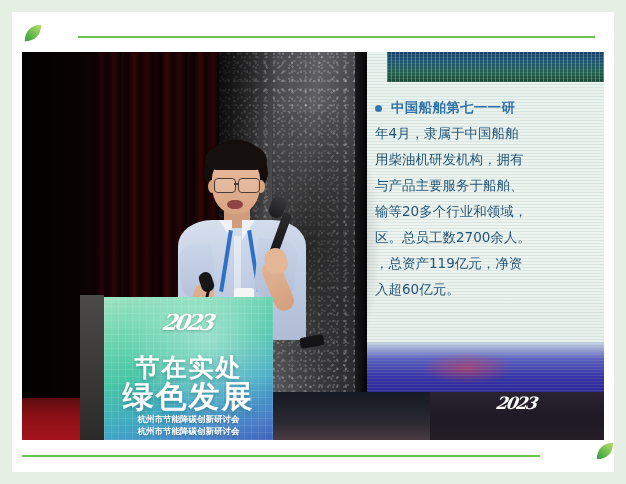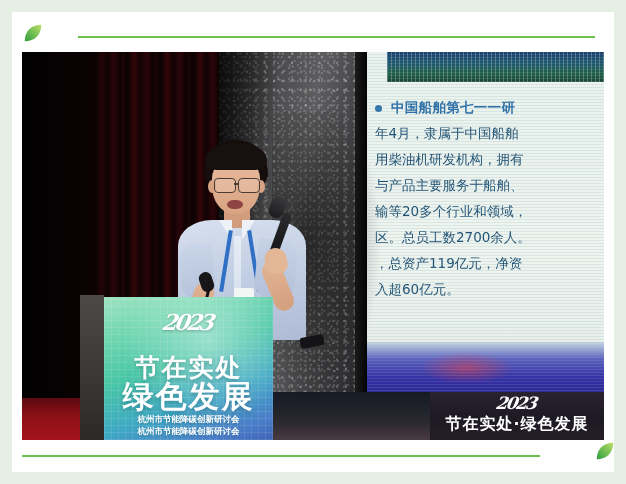--- a/index.html
+++ b/index.html
@@ -364,21 +364,20 @@
         <div class="slide-line">入超60亿元。</div>
       </div>
       <div class="screen-bottom"></div>
     </div>
 
     <div class="stage-floor"></div>
     <div class="stage-floor-2"></div>
 
     <div class="banner">
       <div class="banner-logo">2023</div>
-      <div class="banner-text">节在实处·绿色发展</div>
     </div>
 
     <div class="sp-shadow"></div>
 
     <div class="speaker">
       <div class="sp-shirt"></div>
       <div class="sp-arm-l"></div>
       <div class="sp-forearm-l"></div>
       <div class="sp-neck"></div>
       <div class="sp-collar-l"></div>

